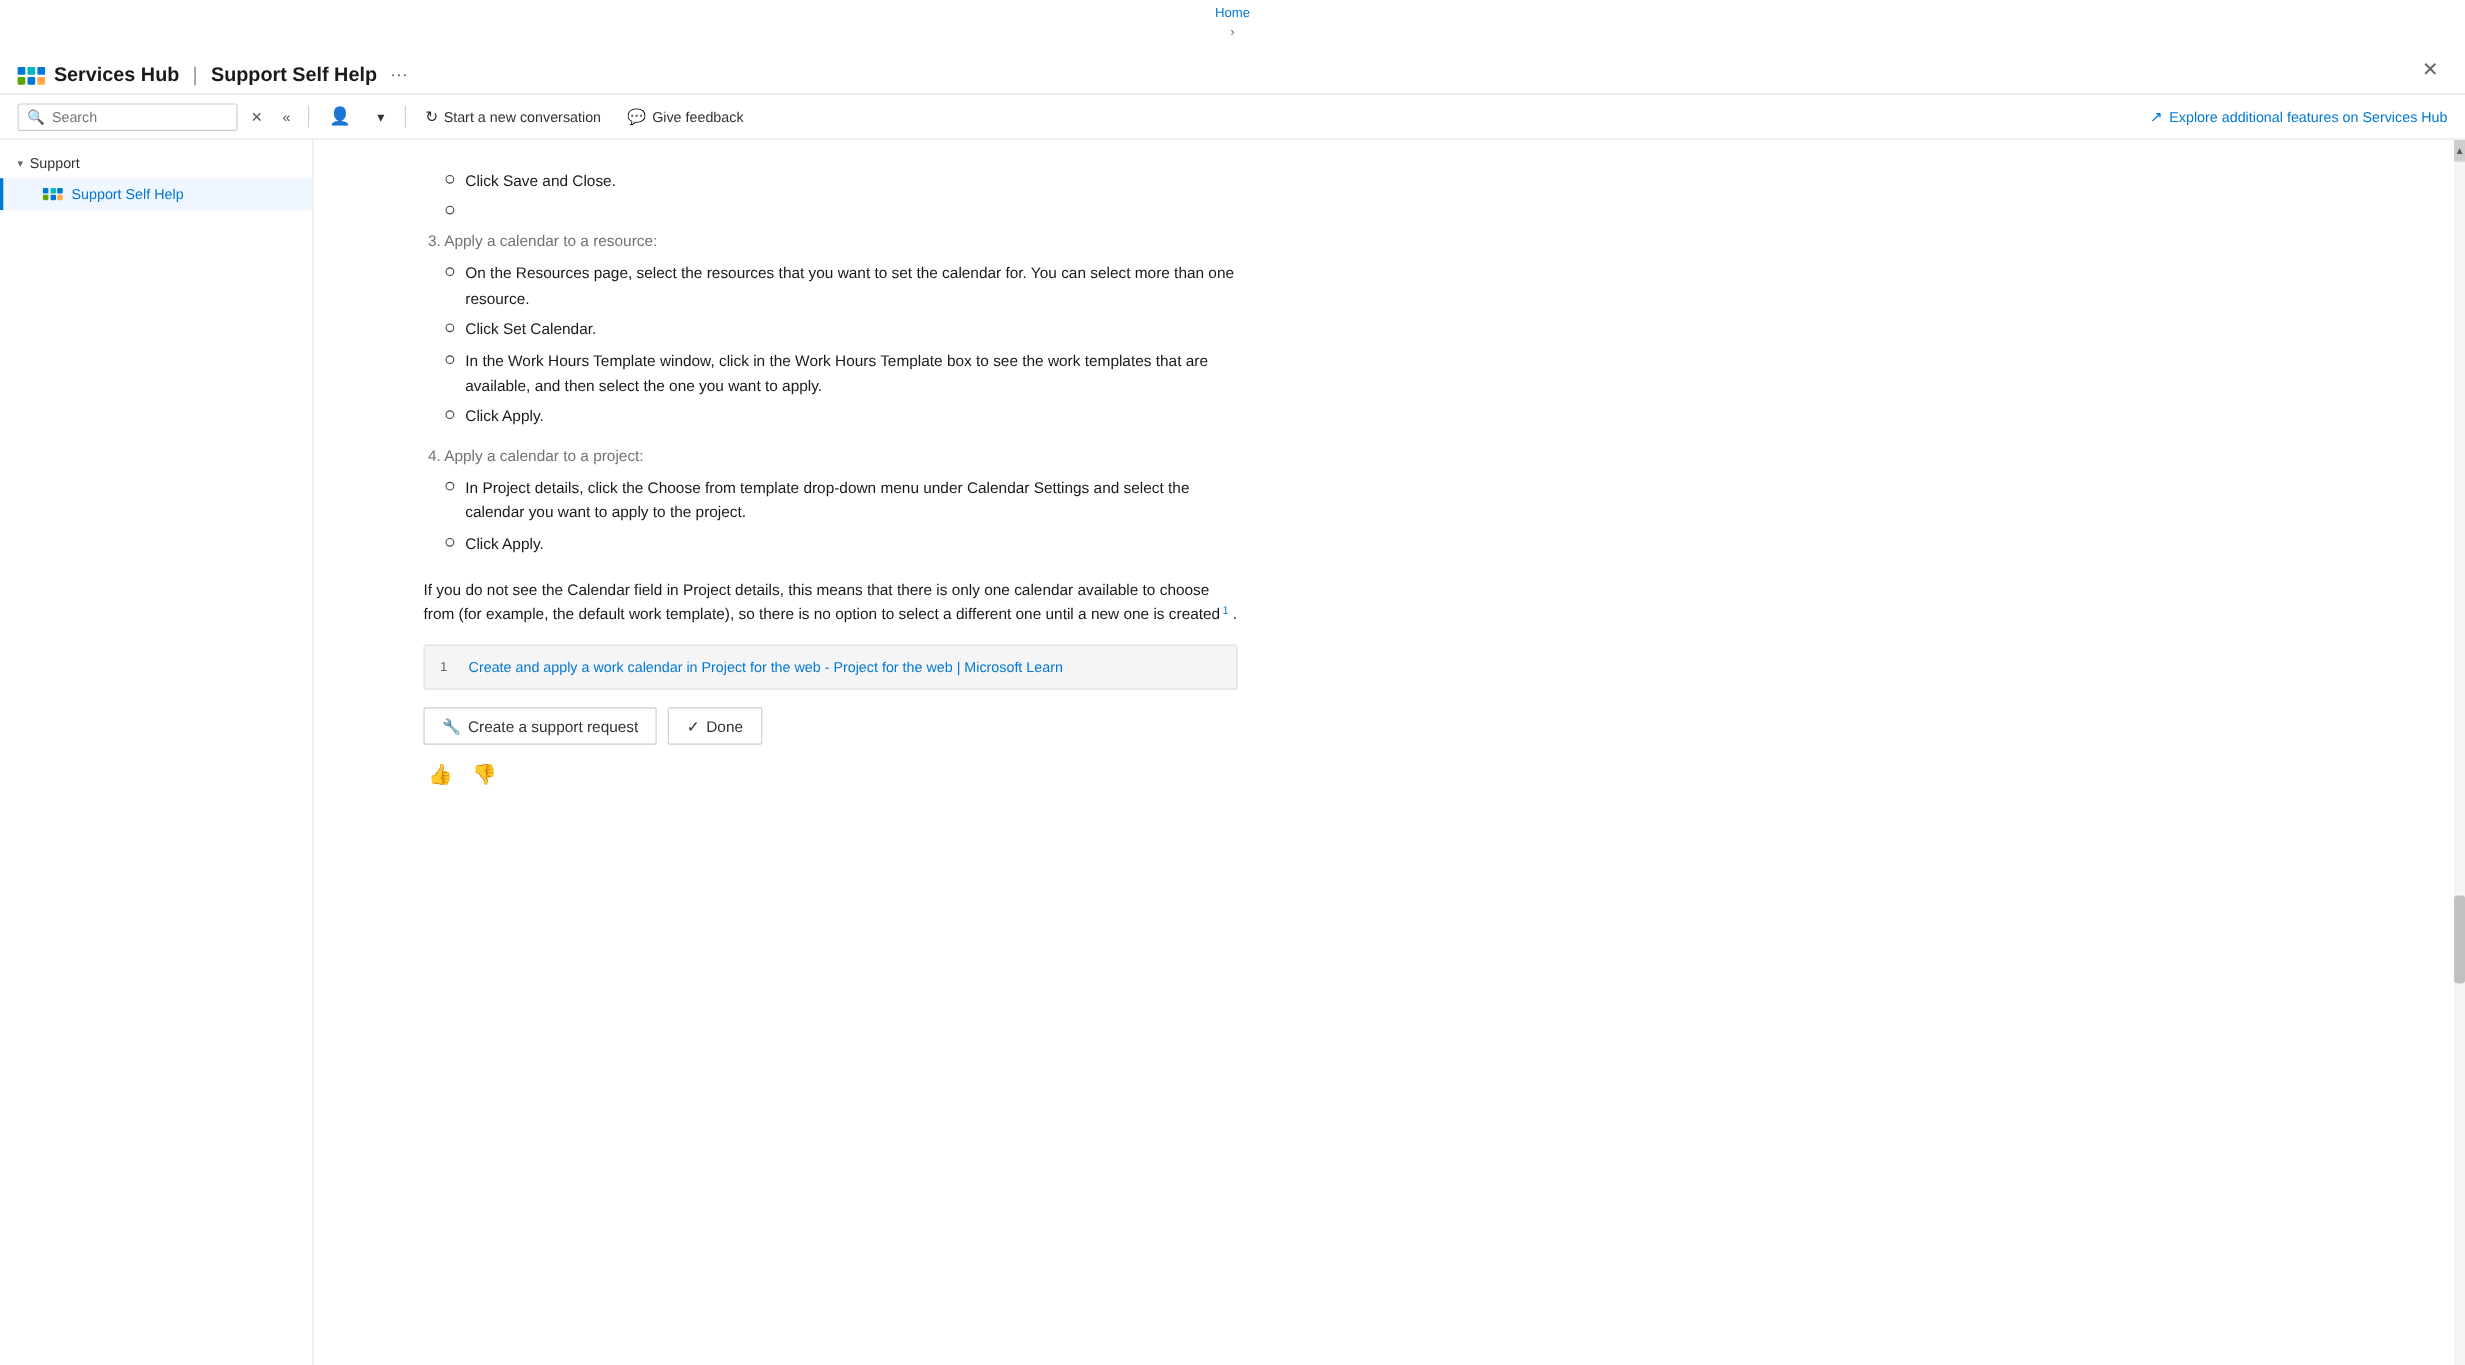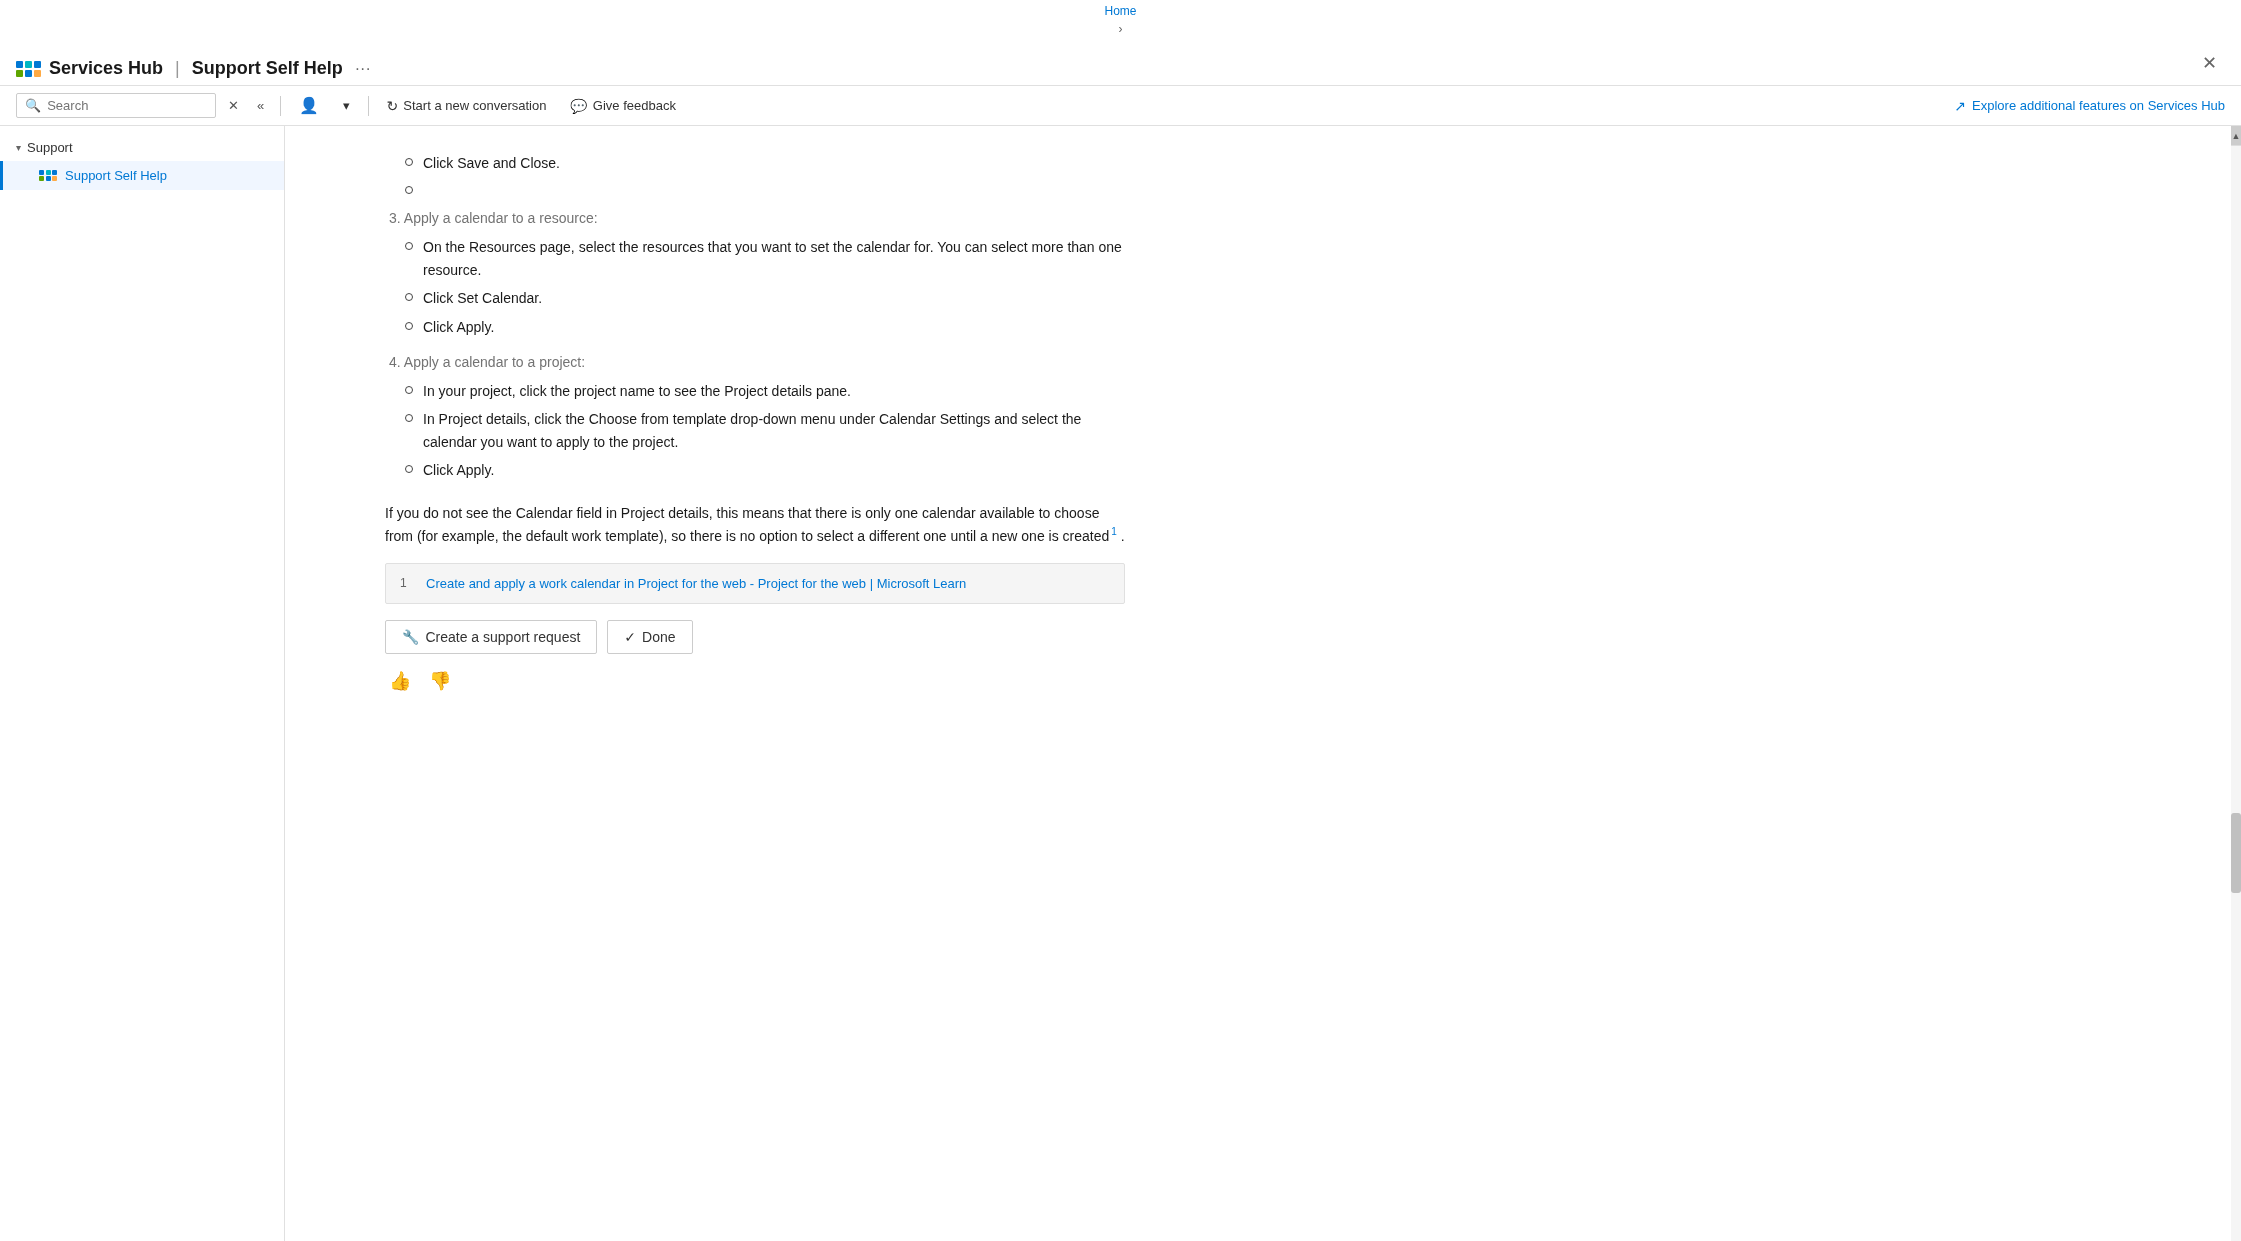--- a/index.html
+++ b/index.html
@@ -229,30 +229,30 @@
         <li>
           <span class="bullet-circle"></span>
           <span>On the Resources page, select the resources that you want to set the calendar for. You can select more than one resource.</span>
         </li>
         <li>
           <span class="bullet-circle"></span>
           <span>Click Set Calendar.</span>
         </li>
         <li>
           <span class="bullet-circle"></span>
+          <span>In the Work Hours Template window, click in the Work Hours Template box to see the work templates that are available, and then select the one you want to apply.</span>
+        </li>
+        <li>
+          <span class="bullet-circle"></span>
           <span>Click Apply.</span>
         </li>
       </ul>
 
       <p class="content-section-heading">4. Apply a calendar to a project:</p>
       <ul class="bullet-list">
-        <li>
-          <span class="bullet-circle"></span>
-          <span>In your project, click the project name to see the Project details pane.</span>
-        </li>
         <li>
           <span class="bullet-circle"></span>
           <span>In Project details, click the Choose from template drop-down menu under Calendar Settings and select the calendar you want to apply to the project.</span>
         </li>
         <li>
           <span class="bullet-circle"></span>
           <span>Click Apply.</span>
         </li>
       </ul>
 

